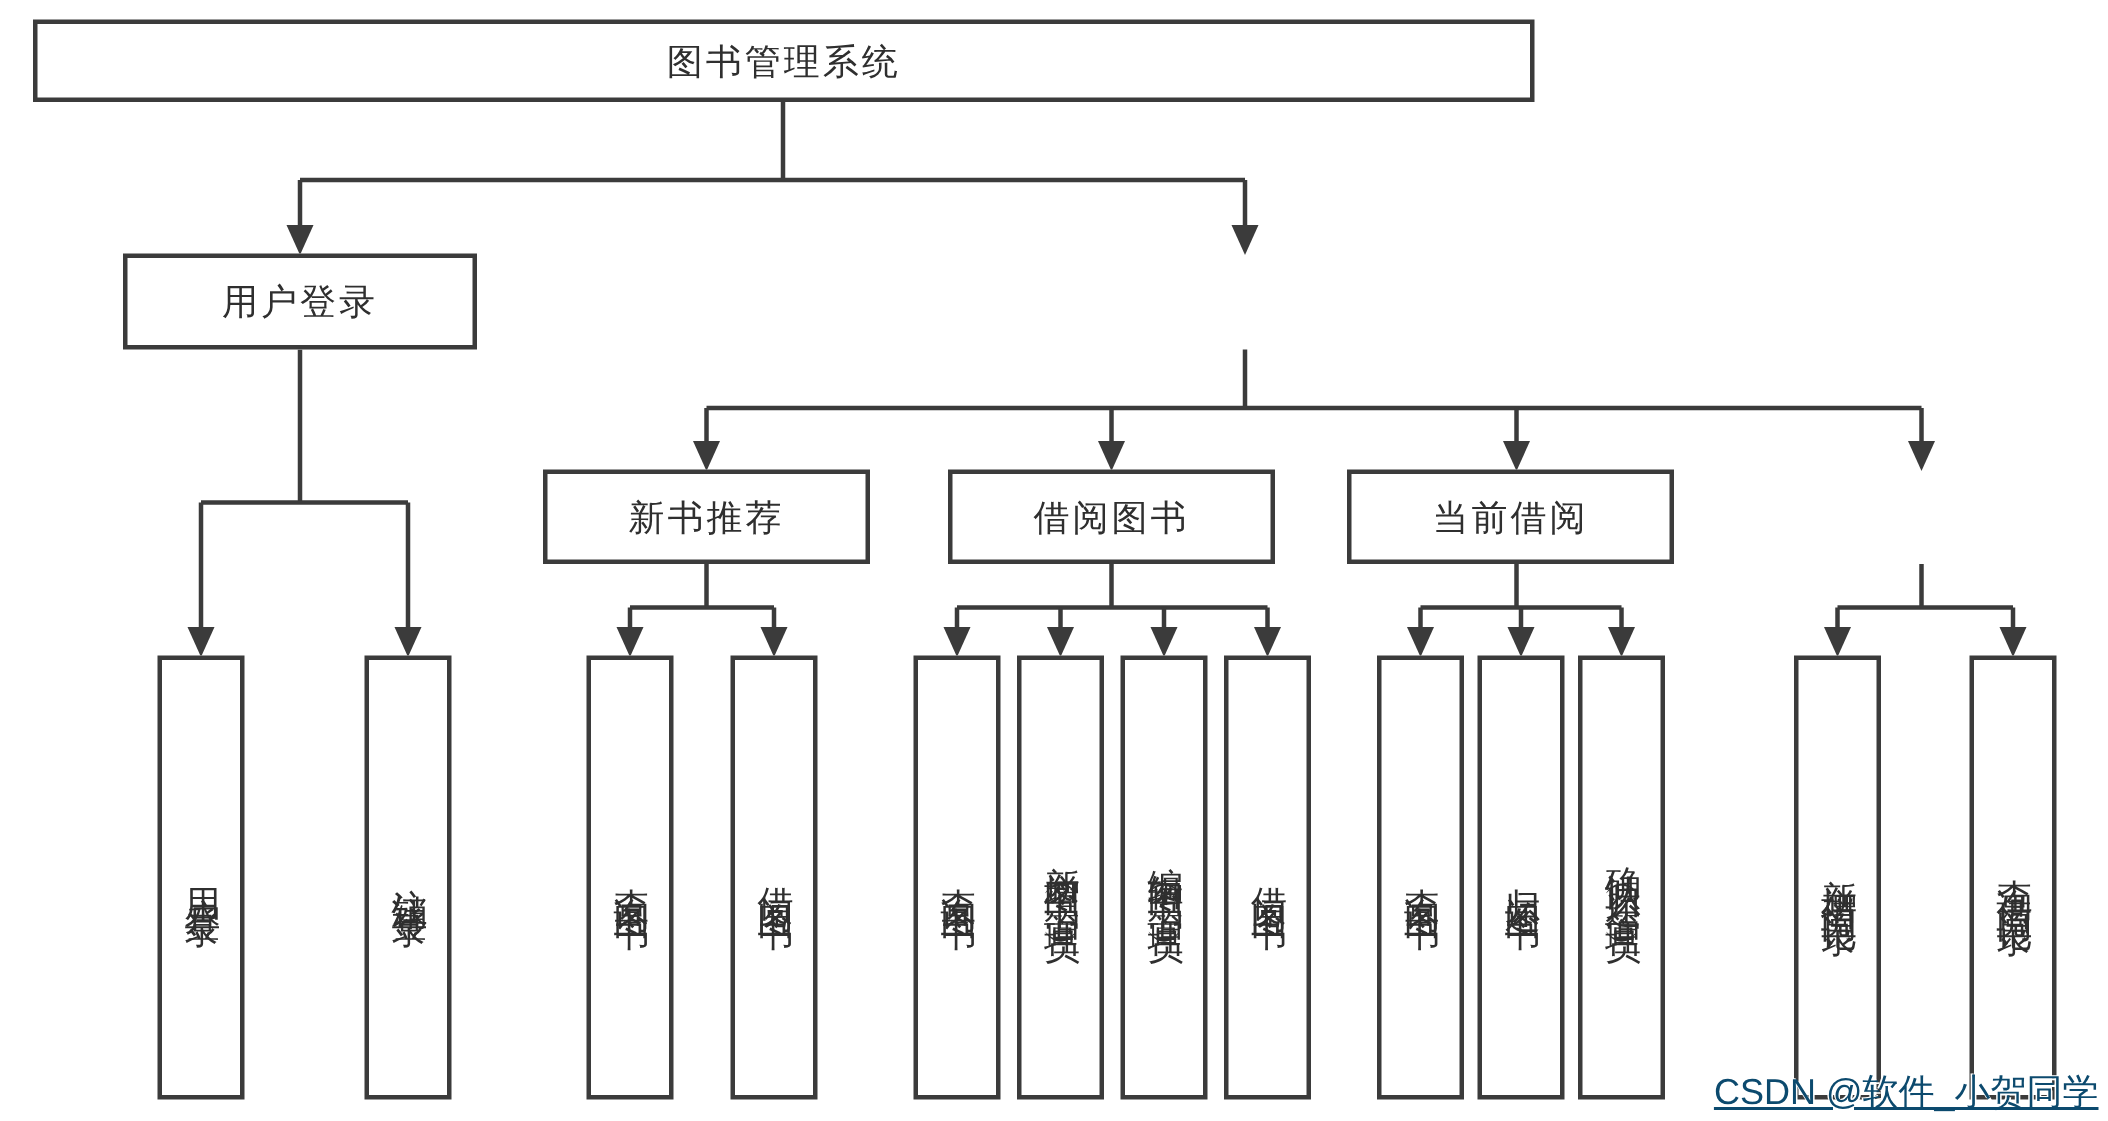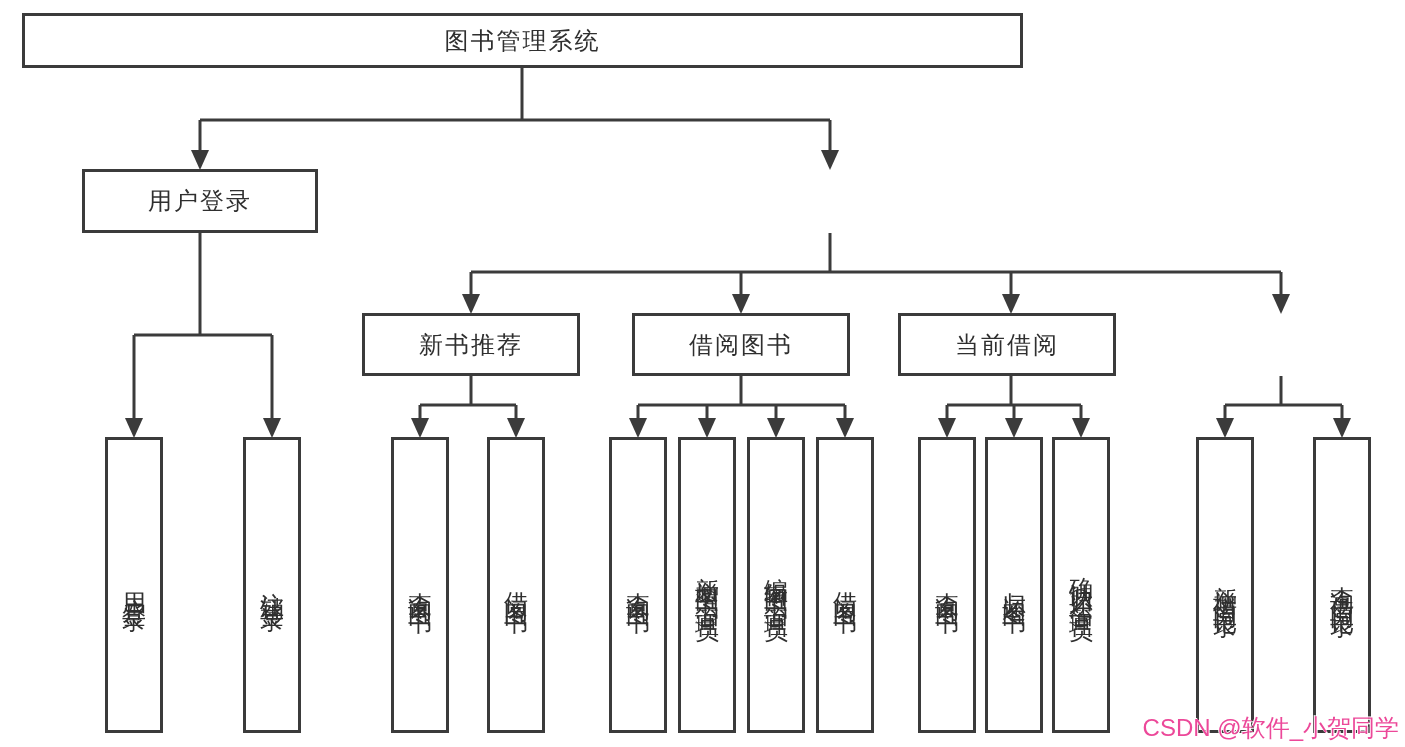--- a/index.html
+++ b/index.html
@@ -39,23 +39,24 @@
     font-size: 24px;
     letter-spacing: 6px;
     line-height: 1;
   }
   .watermark {
     position: absolute;
     right: 6px;
     top: 712px;
     z-index: 3;
     font-size: 24px;
-    color: #ec4899;
+    color: #0c4a6e;
     text-shadow: 1px 1px 0 #ffffff, -1px -1px 0 #ffffff;
     white-space: nowrap;
+    text-decoration: underline;
   }
 </style>
 </head>
 <body>
 
 <div class="canvas">
 
   <svg id="connectors" xmlns="http://www.w3.org/2000/svg" viewBox="0 0 1405 747">
       <path d="M522 68 V120" stroke="#3b3b3b" stroke-width="3" fill="none"></path>
       <path d="M200 120 H830" stroke="#3b3b3b" stroke-width="3" fill="none"></path>

